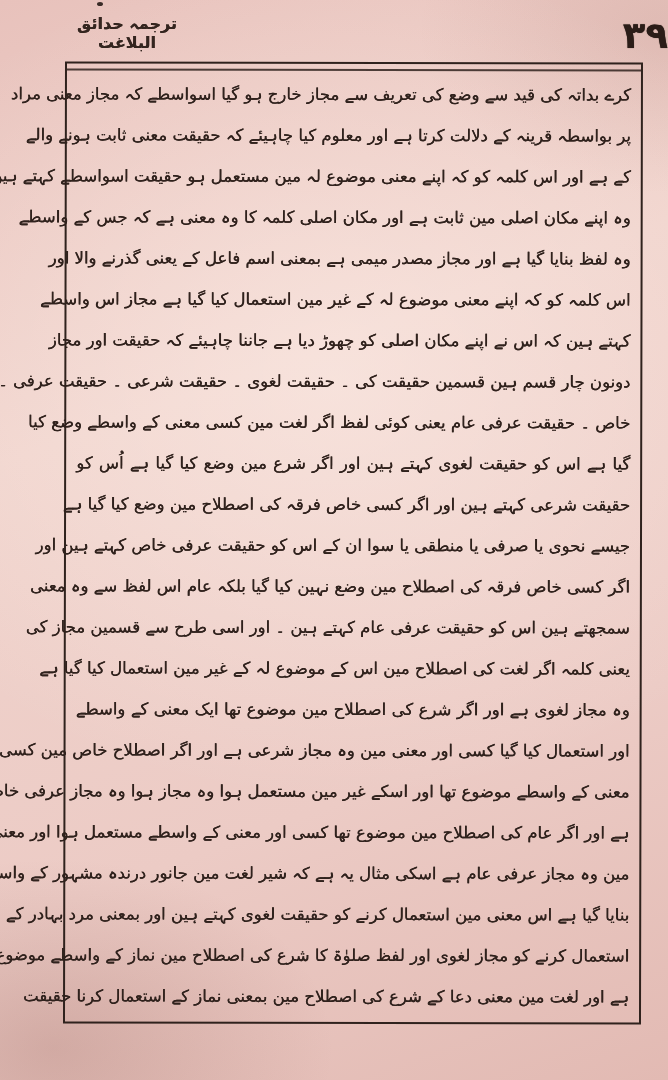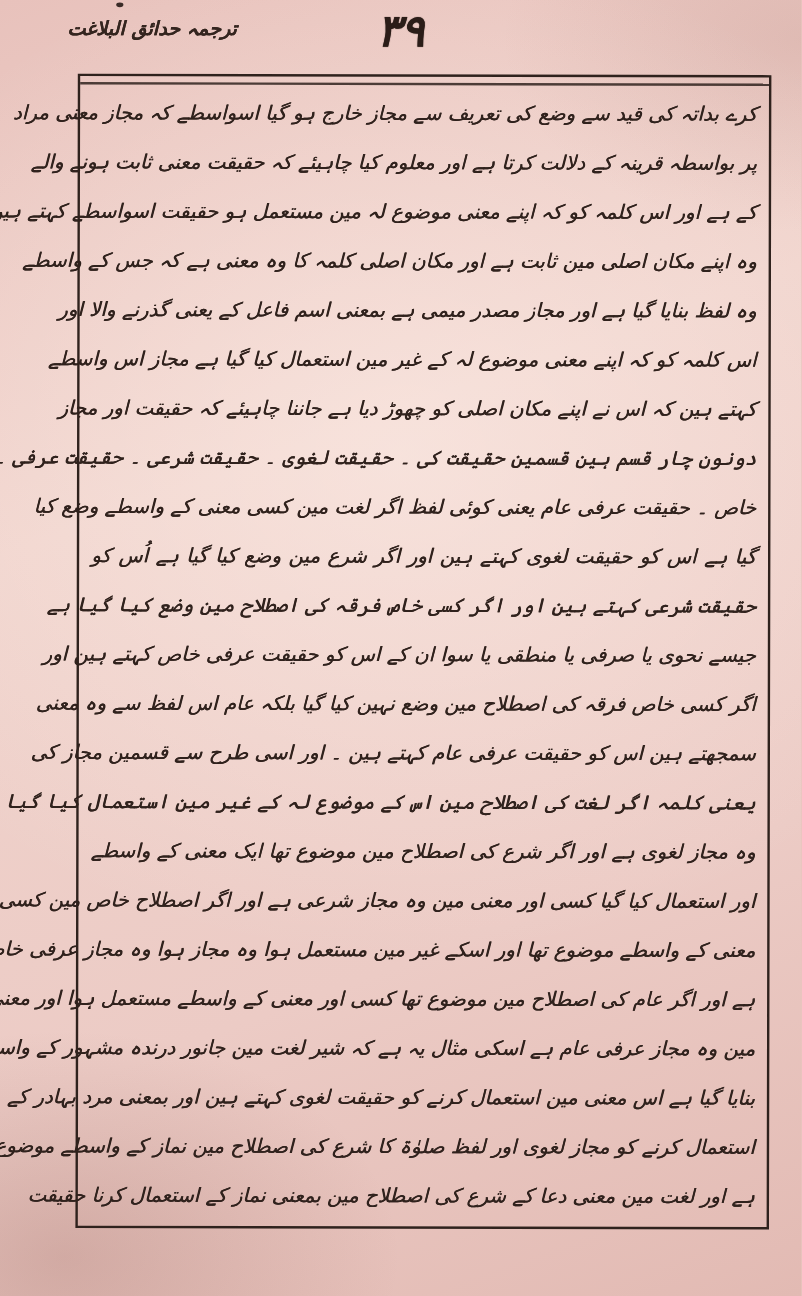--- a/index.html
+++ b/index.html
@@ -8,34 +8,33 @@
     font-family:"DejaVu Sans",sans-serif;
     background:#e9c5bf;
   }
   .page{
     position:relative;width:668px;height:1080px;
     background:
       radial-gradient(ellipse 120% 60% at 50% 35%, rgba(255,242,236,0.50), rgba(255,242,236,0) 65%),
       radial-gradient(ellipse 60% 25% at 8% 97%, rgba(128,74,66,0.22), rgba(128,74,66,0) 70%),
       radial-gradient(ellipse 50% 20% at 100% 3%, rgba(146,86,78,0.15), rgba(146,86,78,0) 75%),
       linear-gradient(160deg,#e8c2bc 0%,#f0d3cc 35%,#eccbc5 70%,#e2bab3 100%);
-    font-style: italic;
   }
   .speck{
     position:absolute;background:#3a2b27;border-radius:50%;
   }
   .running-title{
     position:absolute;top:14px;left:52px;width:150px;
     color:#34251f;font-size:16px;font-weight:bold;
     text-align:center;direction:rtl;
     text-shadow:0 0 0.5px #34251f;
   }
   .page-number{
-    position:absolute;top:4px;left:0;right:0;
-    text-align:center;
+    position:absolute;top:14px;left:0;right:0;
+    text-align:right;
     color:#2b1d18;font-size:37px;font-weight:bold;
     text-shadow:0 0 0.8px #2b1d18;
   }
   .text-frame{
     position:absolute;left:64px;top:62px;width:578px;height:962px;
     border:2.5px solid #2f221d;
     box-sizing:border-box;
     transform:rotate(0.12deg);
   }
   

